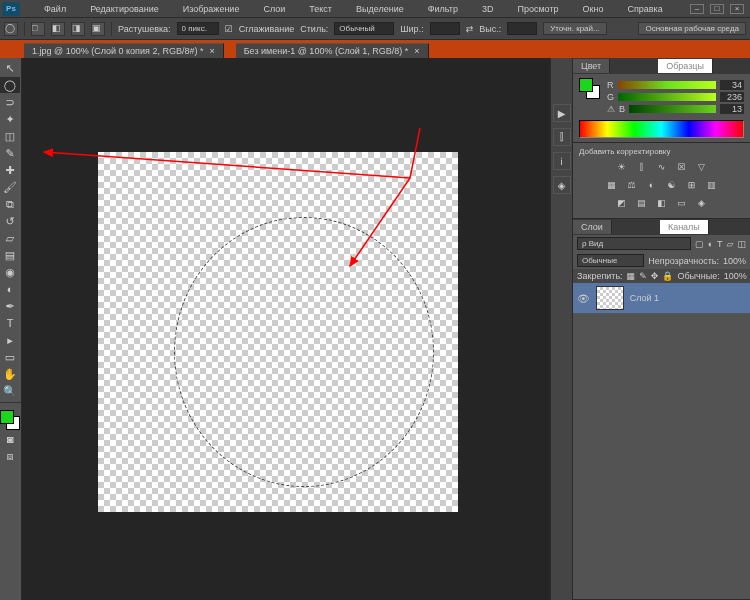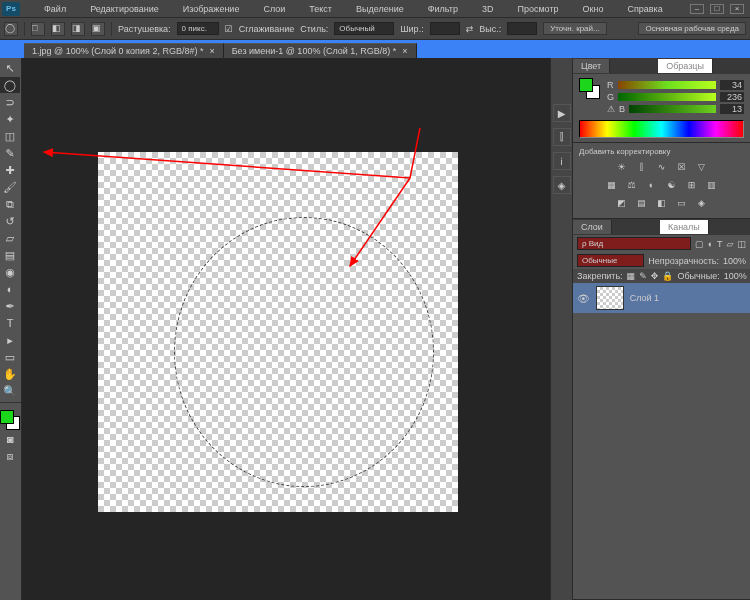--- a/index.html
+++ b/index.html
@@ -11,21 +11,21 @@
 .window-controls { margin-left: auto; display: flex; gap: 6px; padding-right: 4px; }
 .win-btn { width: 14px; height: 10px; border: 1px solid #777; font-size: 8px; text-align: center; line-height: 8px; }
 
 .optbar { height: 22px; background: #454545; display: flex; align-items: center; padding: 0 4px; gap: 6px; font-size: 8px; border-bottom: 1px solid #2a2a2a; }
 .opt-swatch { width: 14px; height: 14px; border: 1px solid #333; background: #535353; }
 .opt-sep { width: 1px; height: 14px; background: #333; }
 .opt-input { background: #2c2c2c; border: 1px solid #222; color: #ccc; padding: 1px 4px; width: 42px; font-size: 8px; }
 .opt-btn { background: #535353; border: 1px solid #333; padding: 1px 6px; font-size: 8px; }
 .opt-select { background: #2c2c2c; border: 1px solid #222; padding: 1px 4px; font-size: 8px; width: 60px; }
 
-.tabbar { height: 18px; background: #3b82f6; display: flex; align-items: flex-end; padding-left: 24px; gap: 0; }
+.tabbar { height: 18px; background: #c2410c; display: flex; align-items: flex-end; padding-left: 24px; gap: 12px; }
 .doc-tab { background: #454545; border-top: 1px solid #555; border-right: 1px solid #222; padding: 2px 8px; font-size: 8px; cursor: pointer; display: flex; align-items: center; gap: 6px; }
 .doc-tab .close { font-size: 9px; }
 
 .main-area { display: flex; height: 542px; }
 .toolbar { width: 22px; background: #535353; display: flex; flex-direction: column; gap: 1px; padding-top: 2px; border-right: 1px solid #2a2a2a; }
 .tool { width: 20px; height: 16px; background: #535353; display: flex; align-items: center; justify-content: center; font-size: 11px; cursor: pointer; }
 .tool.sel { background: #2d2d2d; }
 .color-swatches { margin-top: 4px; width: 20px; height: 20px; position: relative; }
 .fg { position: absolute; width: 14px; height: 14px; background: #1bd61b; border: 1px solid #000; top: 0; left: 0; }
 .bg { position: absolute; width: 14px; height: 14px; background: #fff; border: 1px solid #000; top: 6px; left: 6px; }
@@ -50,21 +50,21 @@
 .slider-track.g3 { background: linear-gradient(90deg,#004400,#6dd01e); }
 .slider-val { width: 24px; background: #2c2c2c; text-align: right; padding: 0 2px; }
 .spectrum { height: 18px; margin-top: 4px; background: linear-gradient(90deg,#f00,#ff0,#0f0,#0ff,#00f,#f0f,#f00); border: 1px inset #333; }
 .fgbg-mini { width: 22px; height: 22px; position: relative; margin-right: 4px; }
 .fgbg-mini .a { position:absolute;width:14px;height:14px;background:#1bd61b;border:1px solid #000;top:0;left:0;}
 .fgbg-mini .b { position:absolute;width:14px;height:14px;background:#fff;border:1px solid #000;top:7px;left:7px;}
 .adj-row { display: flex; justify-content: center; gap: 6px; margin: 4px 0; font-size: 10px; }
 .adj-icon { width: 14px; height: 14px; display: flex; align-items: center; justify-content: center; }
 
 .layer-head { display: flex; gap: 4px; align-items: center; font-size: 8px; padding: 2px 4px; }
-.layer-select { background: #7f1d1d; border: 1px solid #222; flex: 1; padding: 1px 4px; font-size: 8px; }
+.layer-select { background: #404040; border: 1px solid #222; flex: 1; padding: 1px 4px; font-size: 8px; }
 .layer-row { display: flex; align-items: center; gap: 6px; background: #5976a3; padding: 3px 4px; }
 .layer-thumb { width: 28px; height: 24px; background-image: linear-gradient(45deg,#ccc 25%,transparent 25%,transparent 75%,#ccc 75%),linear-gradient(45deg,#ccc 25%,#fff 25%,#fff 75%,#ccc 75%); background-size: 6px 6px; background-position: 0 0,3px 3px; border: 1px solid #333; }
 .eye { font-size: 10px; }
 .lock-row { display: flex; align-items: flex-start; gap: 4px; font-size: 8px; padding: 2px 4px; background: #474747; }
 
 .arrow-svg { position: absolute; top: 40px; left: 18px; pointer-events: none; }
 .right-btn { margin-left: auto; }
 .tool-underline{border-bottom:1px solid #333;margin:2px 0;}
 </style>
 </head>

